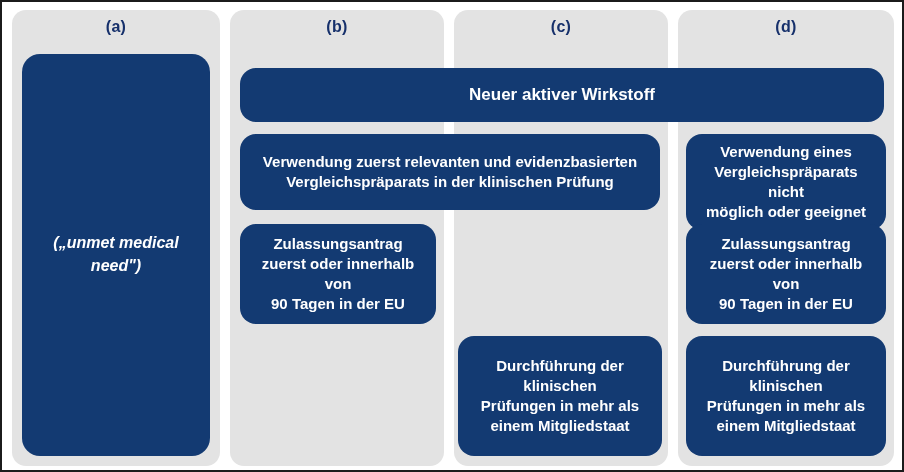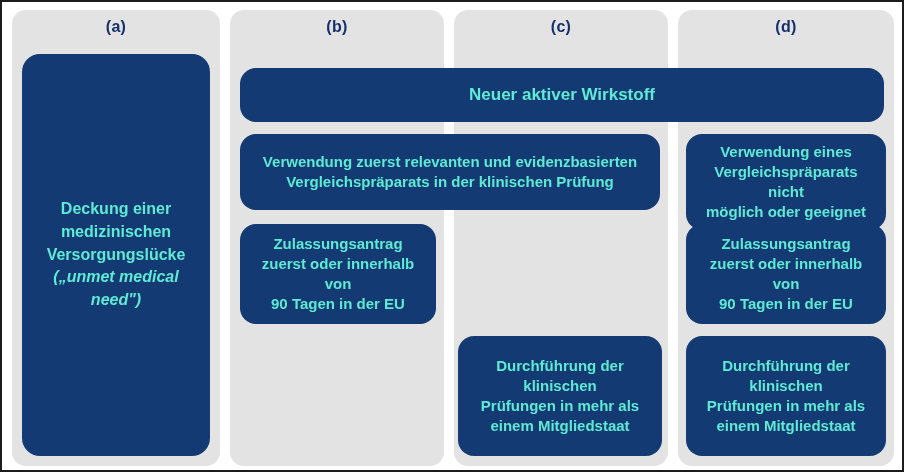--- a/index.html
+++ b/index.html
@@ -32,21 +32,21 @@
     width: 100%;
     text-align: center;
     font-size: 16px;
     font-weight: bold;
     color: #16306b;
     letter-spacing: 0.3px;
   }
   .box {
     position: absolute;
     background: #133a72;
-    color: #5eead4;
+    color: #ffffff;
     border-radius: 16px;
     box-sizing: border-box;
     display: flex;
     align-items: center;
     justify-content: center;
     text-align: center;
     font-size: 15px;
     font-weight: bold;
     line-height: 1.32;
     padding: 6px 14px;
@@ -82,23 +82,20 @@
     <div class="col-label">(c)</div>
   </div>
 
   <div class="col" style="left:676px; top:8px; width:216px; height:456px;">
     <div class="col-label">(d)</div>
   </div>
 
   <div class="box wide" style="left:238px; top:66px; width:644px; height:54px;">Neuer aktiver Wirkstoff</div>
 
   <div class="box tall-a" style="left:20px; top:52px; width:188px; height:402px; flex-direction:column;">
-    <span>Deckung einer
-medizinischen
-Versorgungslücke</span>
     <span class="em">(„unmet medical need")</span>
   </div>
 
   <div class="box" style="left:238px; top:132px; width:420px; height:76px;">Verwendung zuerst relevanten und evidenzbasierten
 Vergleichspräparats in der klinischen Prüfung</div>
 
   <div class="box" style="left:238px; top:222px; width:196px; height:100px;">Zulassungsantrag
 zuerst oder innerhalb von
 90 Tagen in der EU</div>
 

